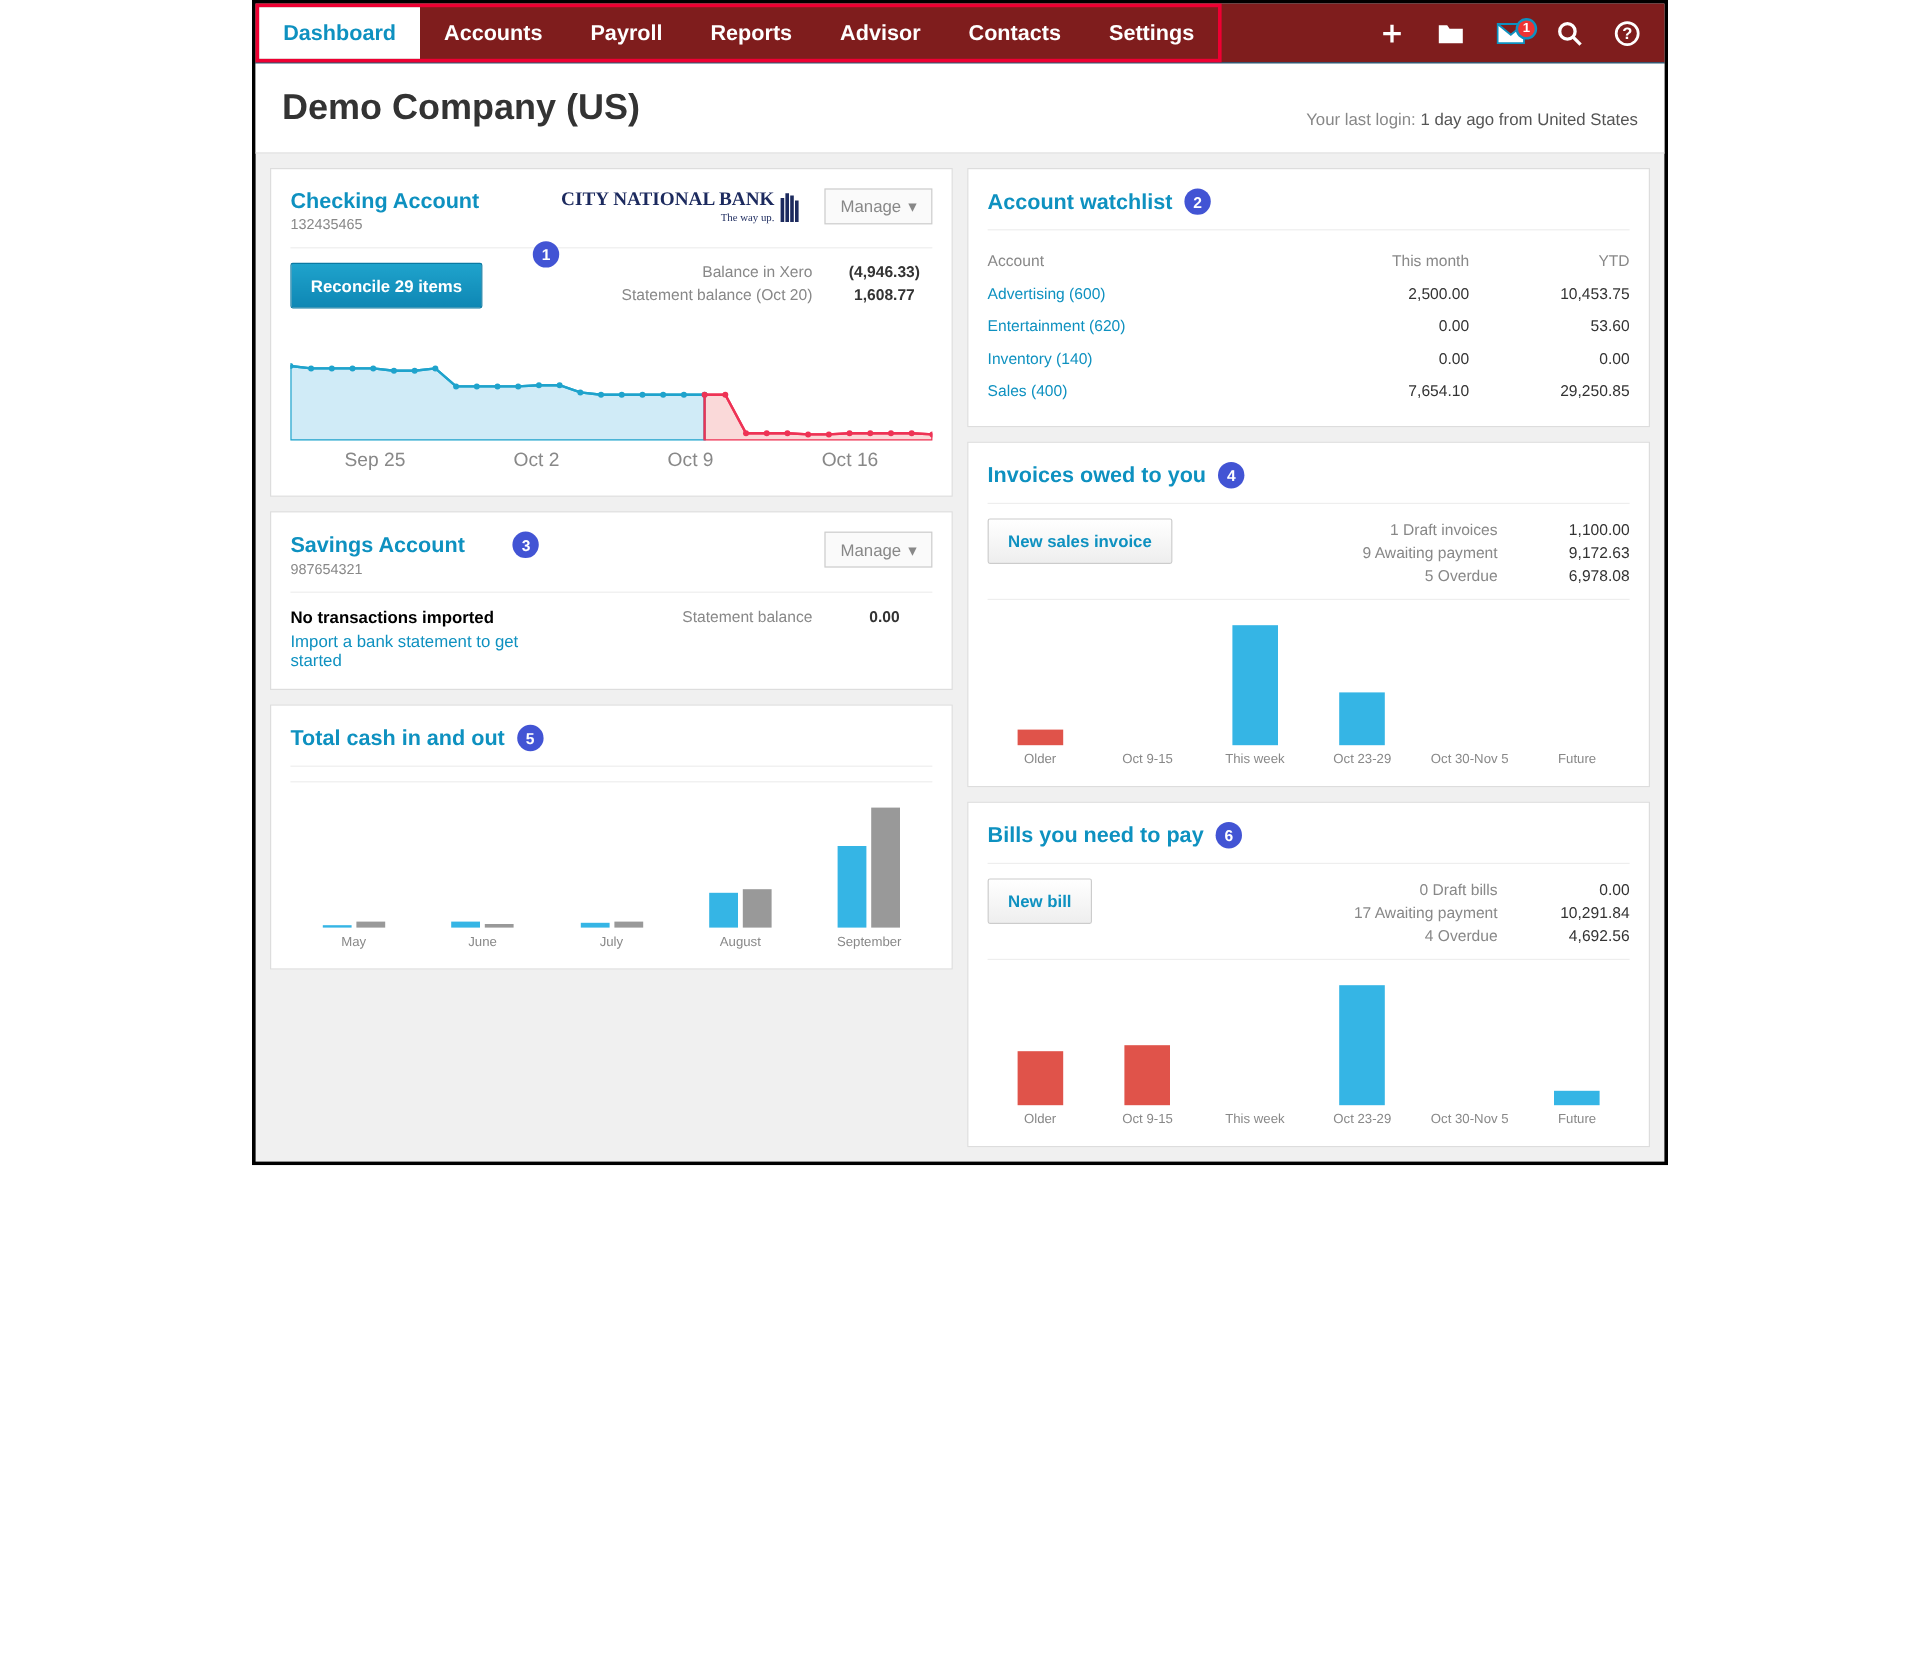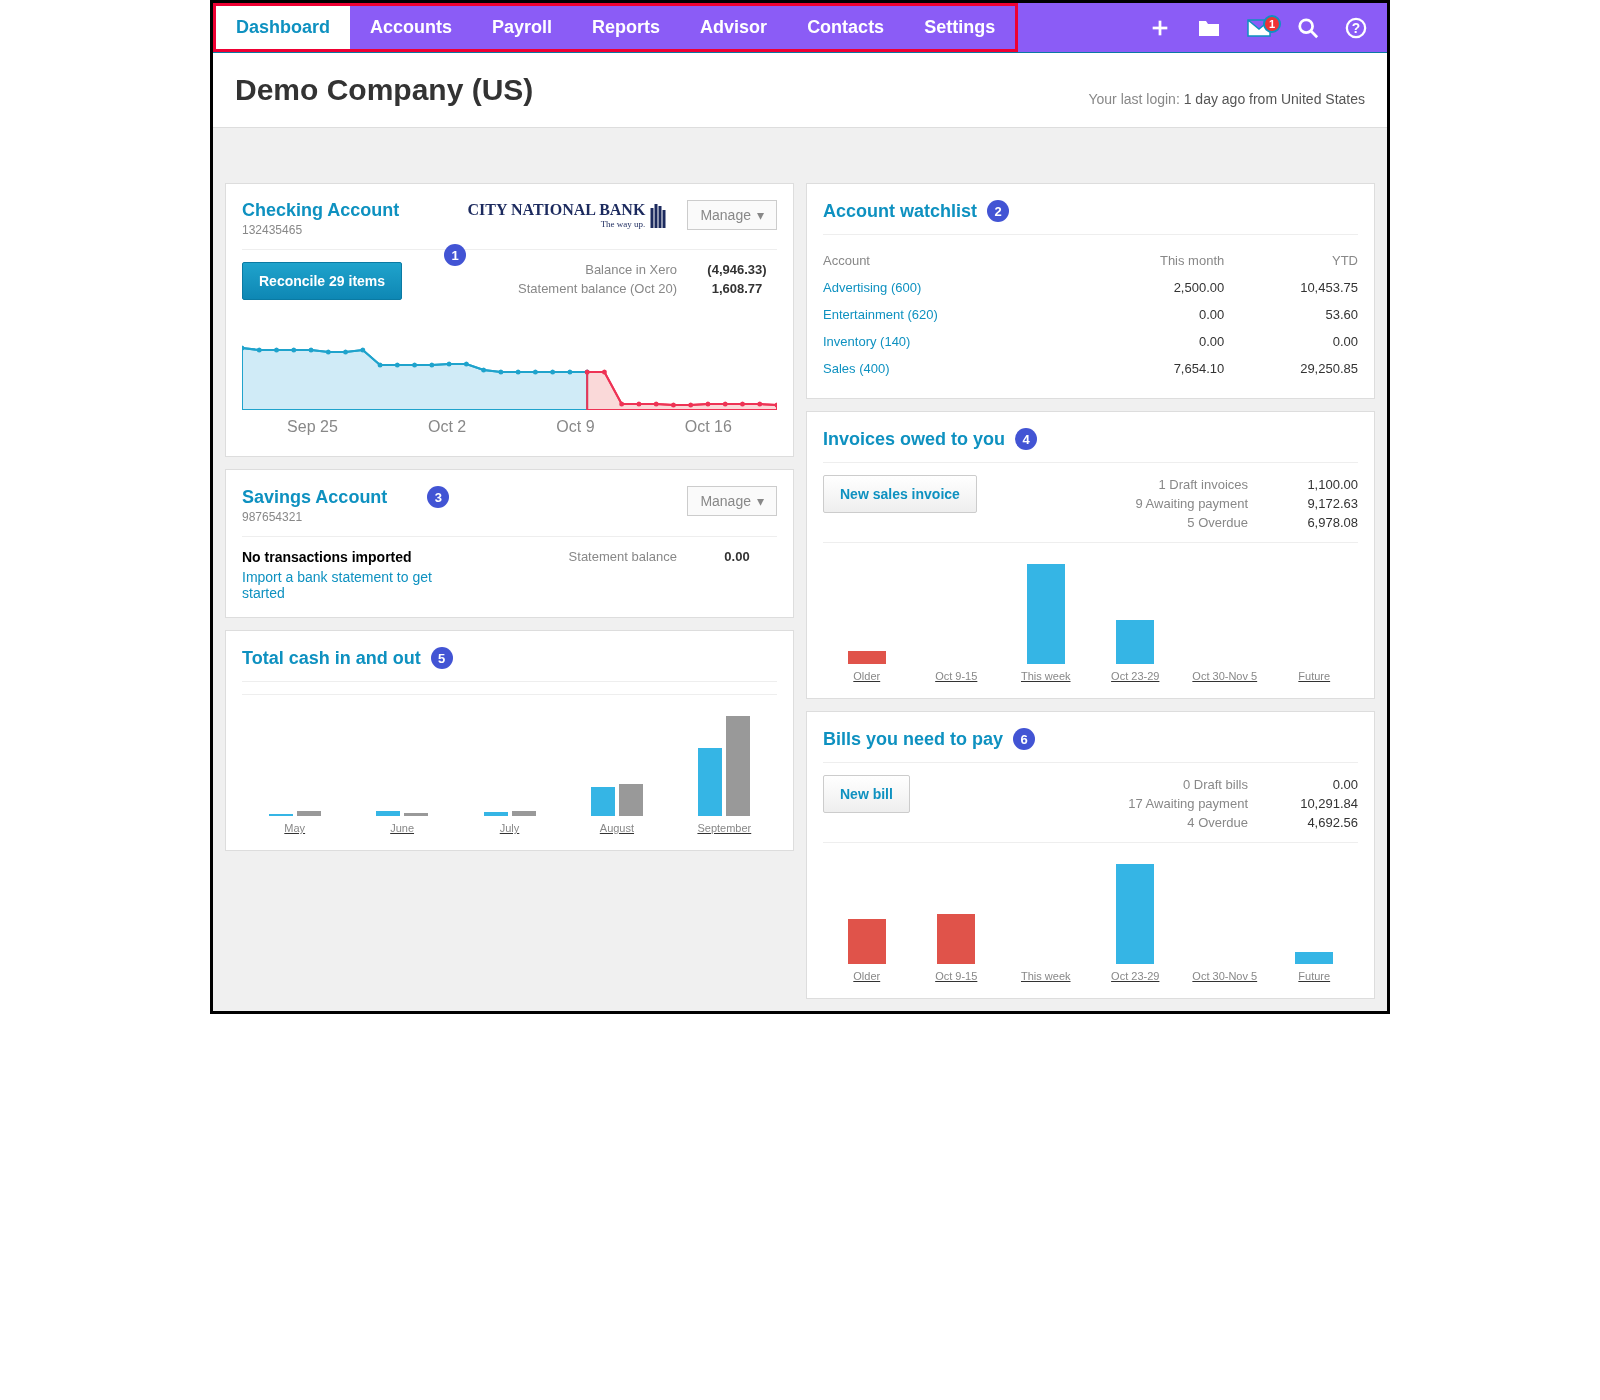--- a/index.html
+++ b/index.html
@@ -1,29 +1,29 @@
 <!DOCTYPE html>
 <html><head>
 <meta charset="utf-8">
 <style>
   * { box-sizing: border-box; margin: 0; padding: 0; }
   body { font-family: Arial, Helvetica, sans-serif; background: #fff; font-size: 13px; color: #333; }
   .frame { border: 3px solid #000; width: 1180px; margin: 0 auto; background: #f0f0f0; }
-  .topbar { background: #8b5cf6; display: flex; align-items: stretch; height: 50px; border-bottom: 1px solid #0a7aa3; }
+  .topbar { background: #7f1d1d; display: flex; align-items: stretch; height: 50px; border-bottom: 1px solid #0a7aa3; }
   .tabs-wrap { border: 3px solid #e03; display: flex; height: 100%; }
   .tab { color: #fff; font-size: 18px; font-weight: bold; padding: 0 20px; display: flex; align-items: center; cursor: pointer; }
   .tab.active { background: #fff; color: #0e91c0; }
   .top-right { margin-left: auto; display: flex; align-items: center; gap: 26px; padding-right: 20px; }
   .top-icon { color: #fff; position: relative; cursor: pointer; }
   .top-icon svg { display: block; }
   .badge { position: absolute; top: -4px; right: -10px; background: #e33; color: #fff; border-radius: 50%; font-size: 11px; font-weight: bold; width: 18px; height: 18px; display: flex; align-items: center; justify-content: center; border: 2px solid #0e91c0; }
   .header-row { background: #fff; border-bottom: 1px solid #ddd; padding: 20px 22px; display: flex; align-items: flex-end; justify-content: space-between; }
   .company-name { font-size: 30px; font-weight: bold; color: #333; }
   .login-info { color: #888; font-size: 14px; }
-  .content { padding: 12px; display: flex; gap: 12px; align-items: flex-start; margin-top: 43px; }
+  .content { padding: 12px; display: flex; gap: 12px; align-items: flex-start; }
   .col { flex: 1; display: flex; flex-direction: column; gap: 12px; }
   .panel { background: #fff; border: 1px solid #ddd; padding: 16px; position: relative; }
   .panel-title-row { display: flex; align-items: flex-start; justify-content: space-between; border-bottom: 1px solid #eee; padding-bottom: 12px; margin-bottom: 12px; }
   .panel-title-block { display: flex; flex-direction: column; }
   .panel-title { color: #0e91c0; font-size: 18px; font-weight: bold; }
   .panel-sub { color: #888; font-size: 12px; margin-top: 2px; }
   .panel-title-inline { color: #0e91c0; font-size: 18px; font-weight: bold; display: flex; align-items: center; gap: 10px; border-bottom: 1px solid #eee; padding-bottom: 12px; margin-bottom: 12px; }
   .step-badge { display: inline-flex; width: 22px; height: 22px; border-radius: 50%; background: #4254d4; color: #fff; font-size: 13px; font-weight: bold; align-items: center; justify-content: center; }
   .manage-btn { border: 1px solid #ccc; color: #888; font-size: 14px; padding: 6px 12px; background: #fafafa; cursor: pointer; display: flex; align-items: center; gap: 6px; }
   .btn { display: inline-block; padding: 10px 16px; font-size: 14px; font-weight: bold; border-radius: 2px; cursor: pointer; }
@@ -44,21 +44,21 @@
   .watch-header { display: flex; color: #888; font-size: 13px; padding: 6px 0; }
   .watch-row { display: flex; font-size: 13px; padding: 6px 0; }
   .wc1 { flex: 2; }
   .wc2 { flex: 1; text-align: right; }
   .wc3 { flex: 1; text-align: right; }
   .link { color: #0e91c0; cursor: pointer; }
   .invoice-summary { display: flex; justify-content: flex-start; align-items: flex-start; margin-bottom: 10px; }
   .summary-lines { text-align: right; color: #888; font-size: 13px; flex: 1; }
   .summary-lines .line { display: flex; justify-content: flex-end; gap: 30px; padding: 2px 0; }
   .summary-lines .amt { min-width: 80px; text-align: right; color: #333; }
-  .bar-chart { height: 140px; display: flex; align-items: flex-end; gap: 2px; border-top: 1px solid #eee; padding-top: 8px; text-decoration: underline; }
+  .bar-chart { height: 140px; display: flex; align-items: flex-end; gap: 2px; border-top: 1px solid #eee; padding-top: 8px; }
   .bar-group { flex: 1; display: flex; flex-direction: column; align-items: center; }
   .bar-slot { height: 110px; display: flex; align-items: flex-end; justify-content: center; gap: 4px; width: 100%; }
   .bar { width: 38px; }
   .bar.half { width: 24px; }
   .bar.blue { background: #35b5e5; }
   .bar.gray { background: #999; }
   .bar.red { background: #e0534a; }
   .bar-lbl { font-size: 11px; color: #888; margin-top: 6px; text-align: center; }
   .savings-row { display: flex; justify-content: space-between; align-items: flex-start; }
   .savings-msg { font-size: 14px; }

